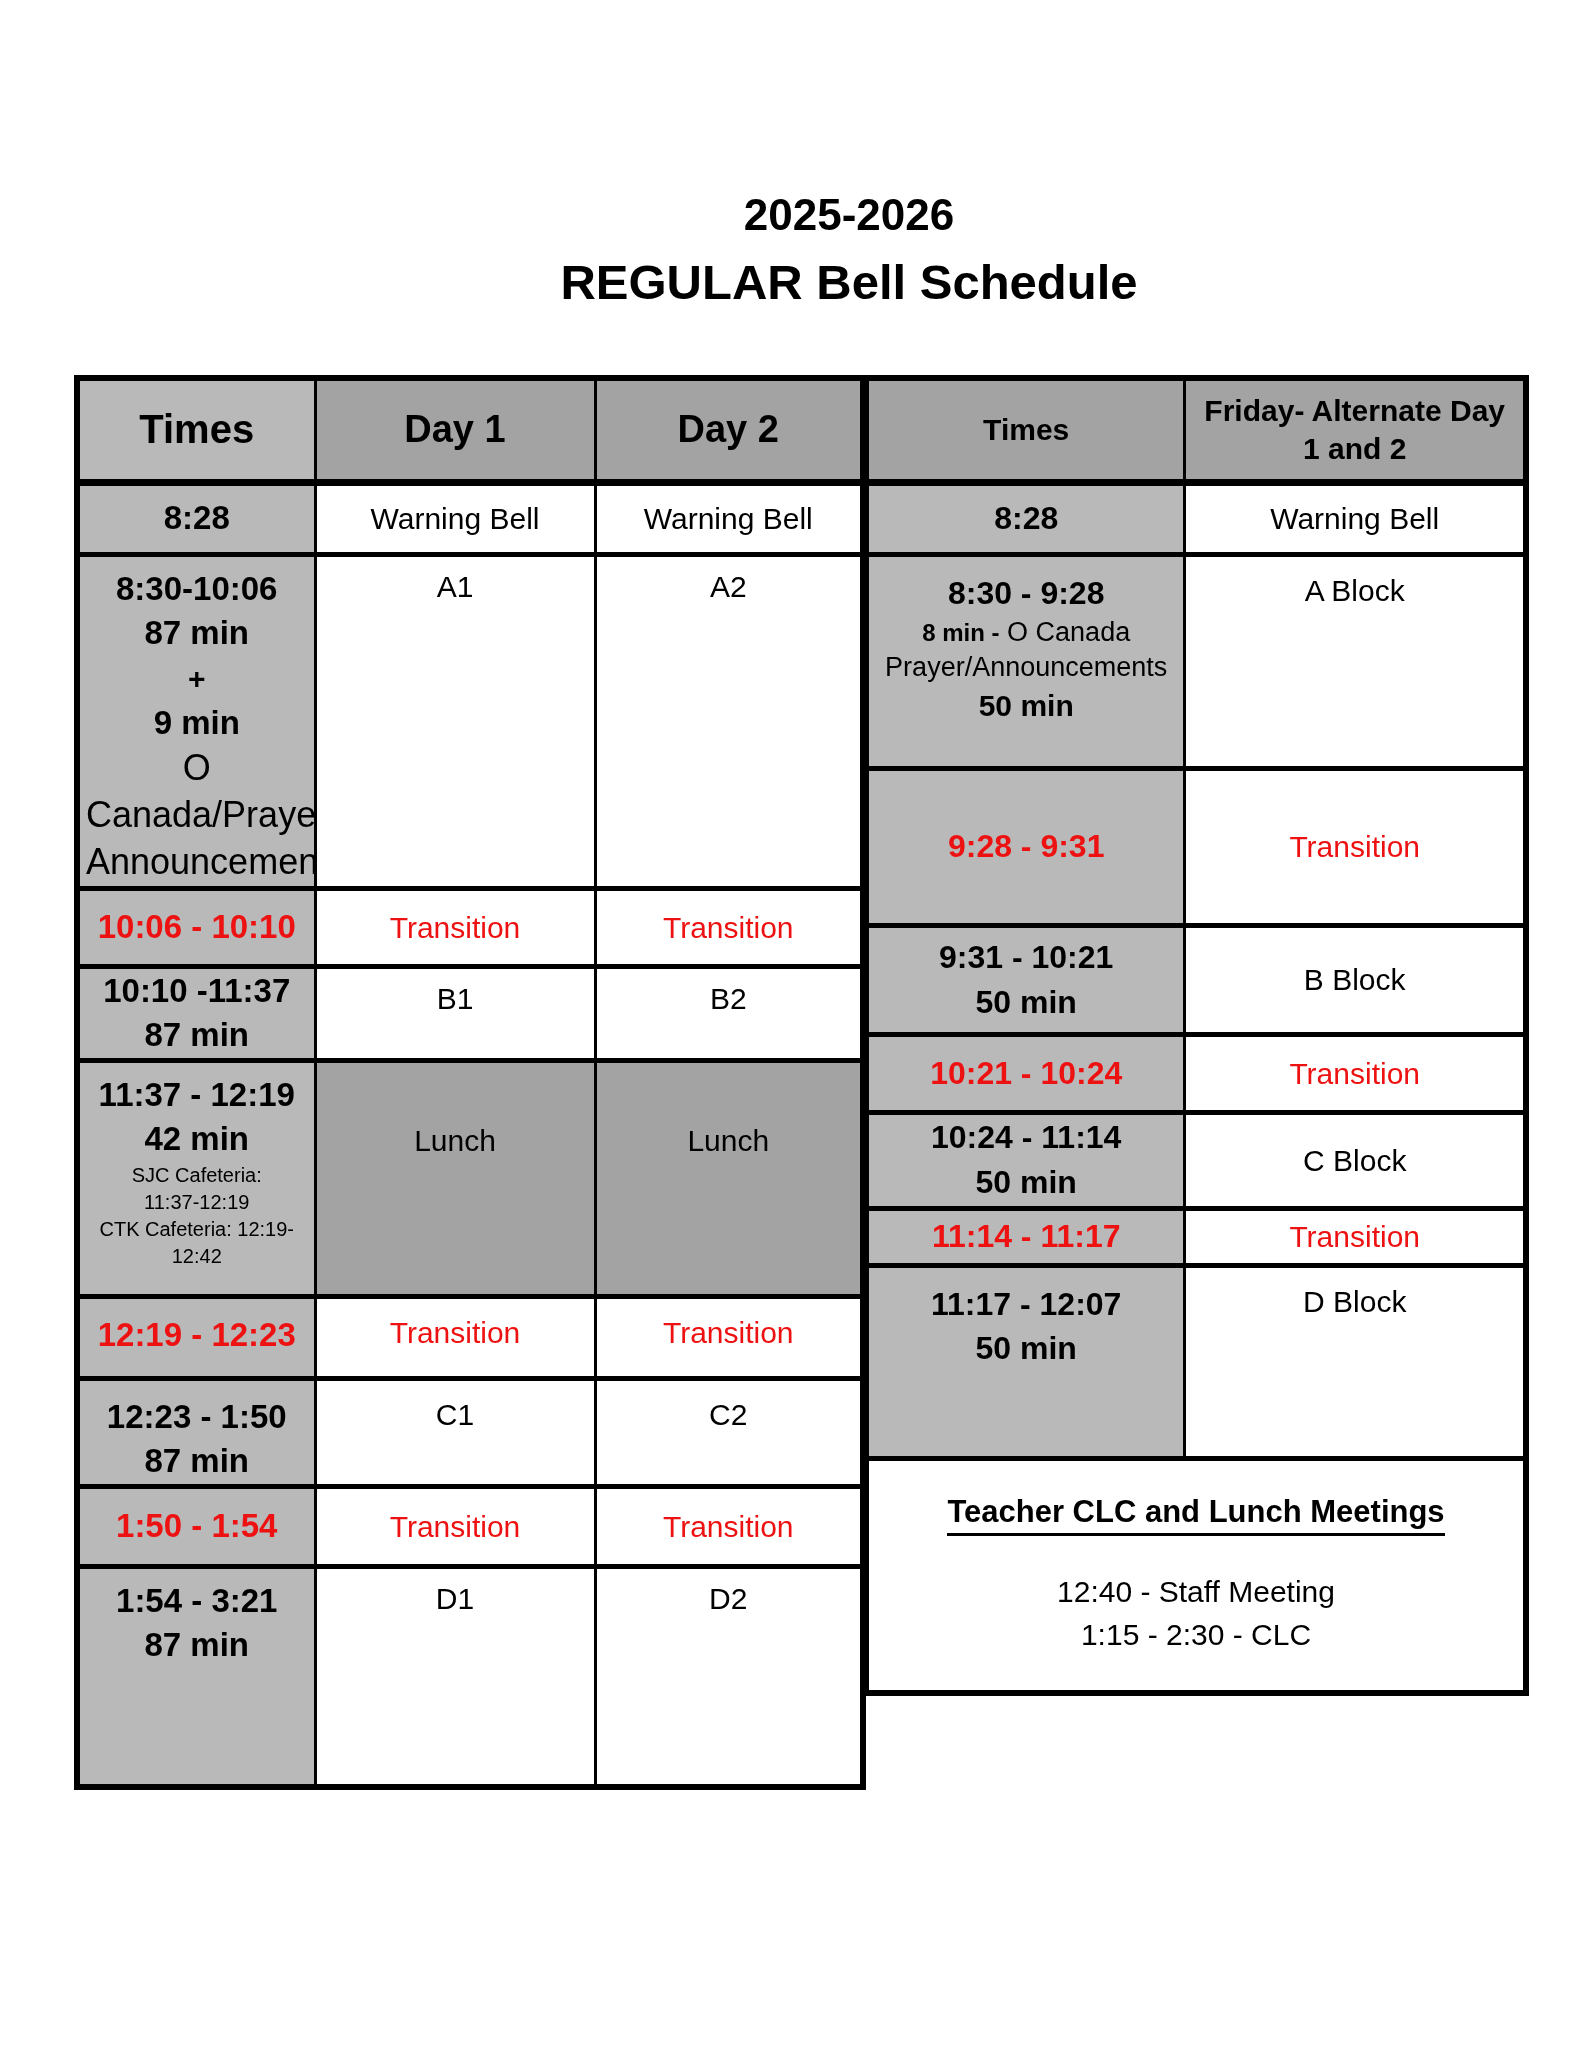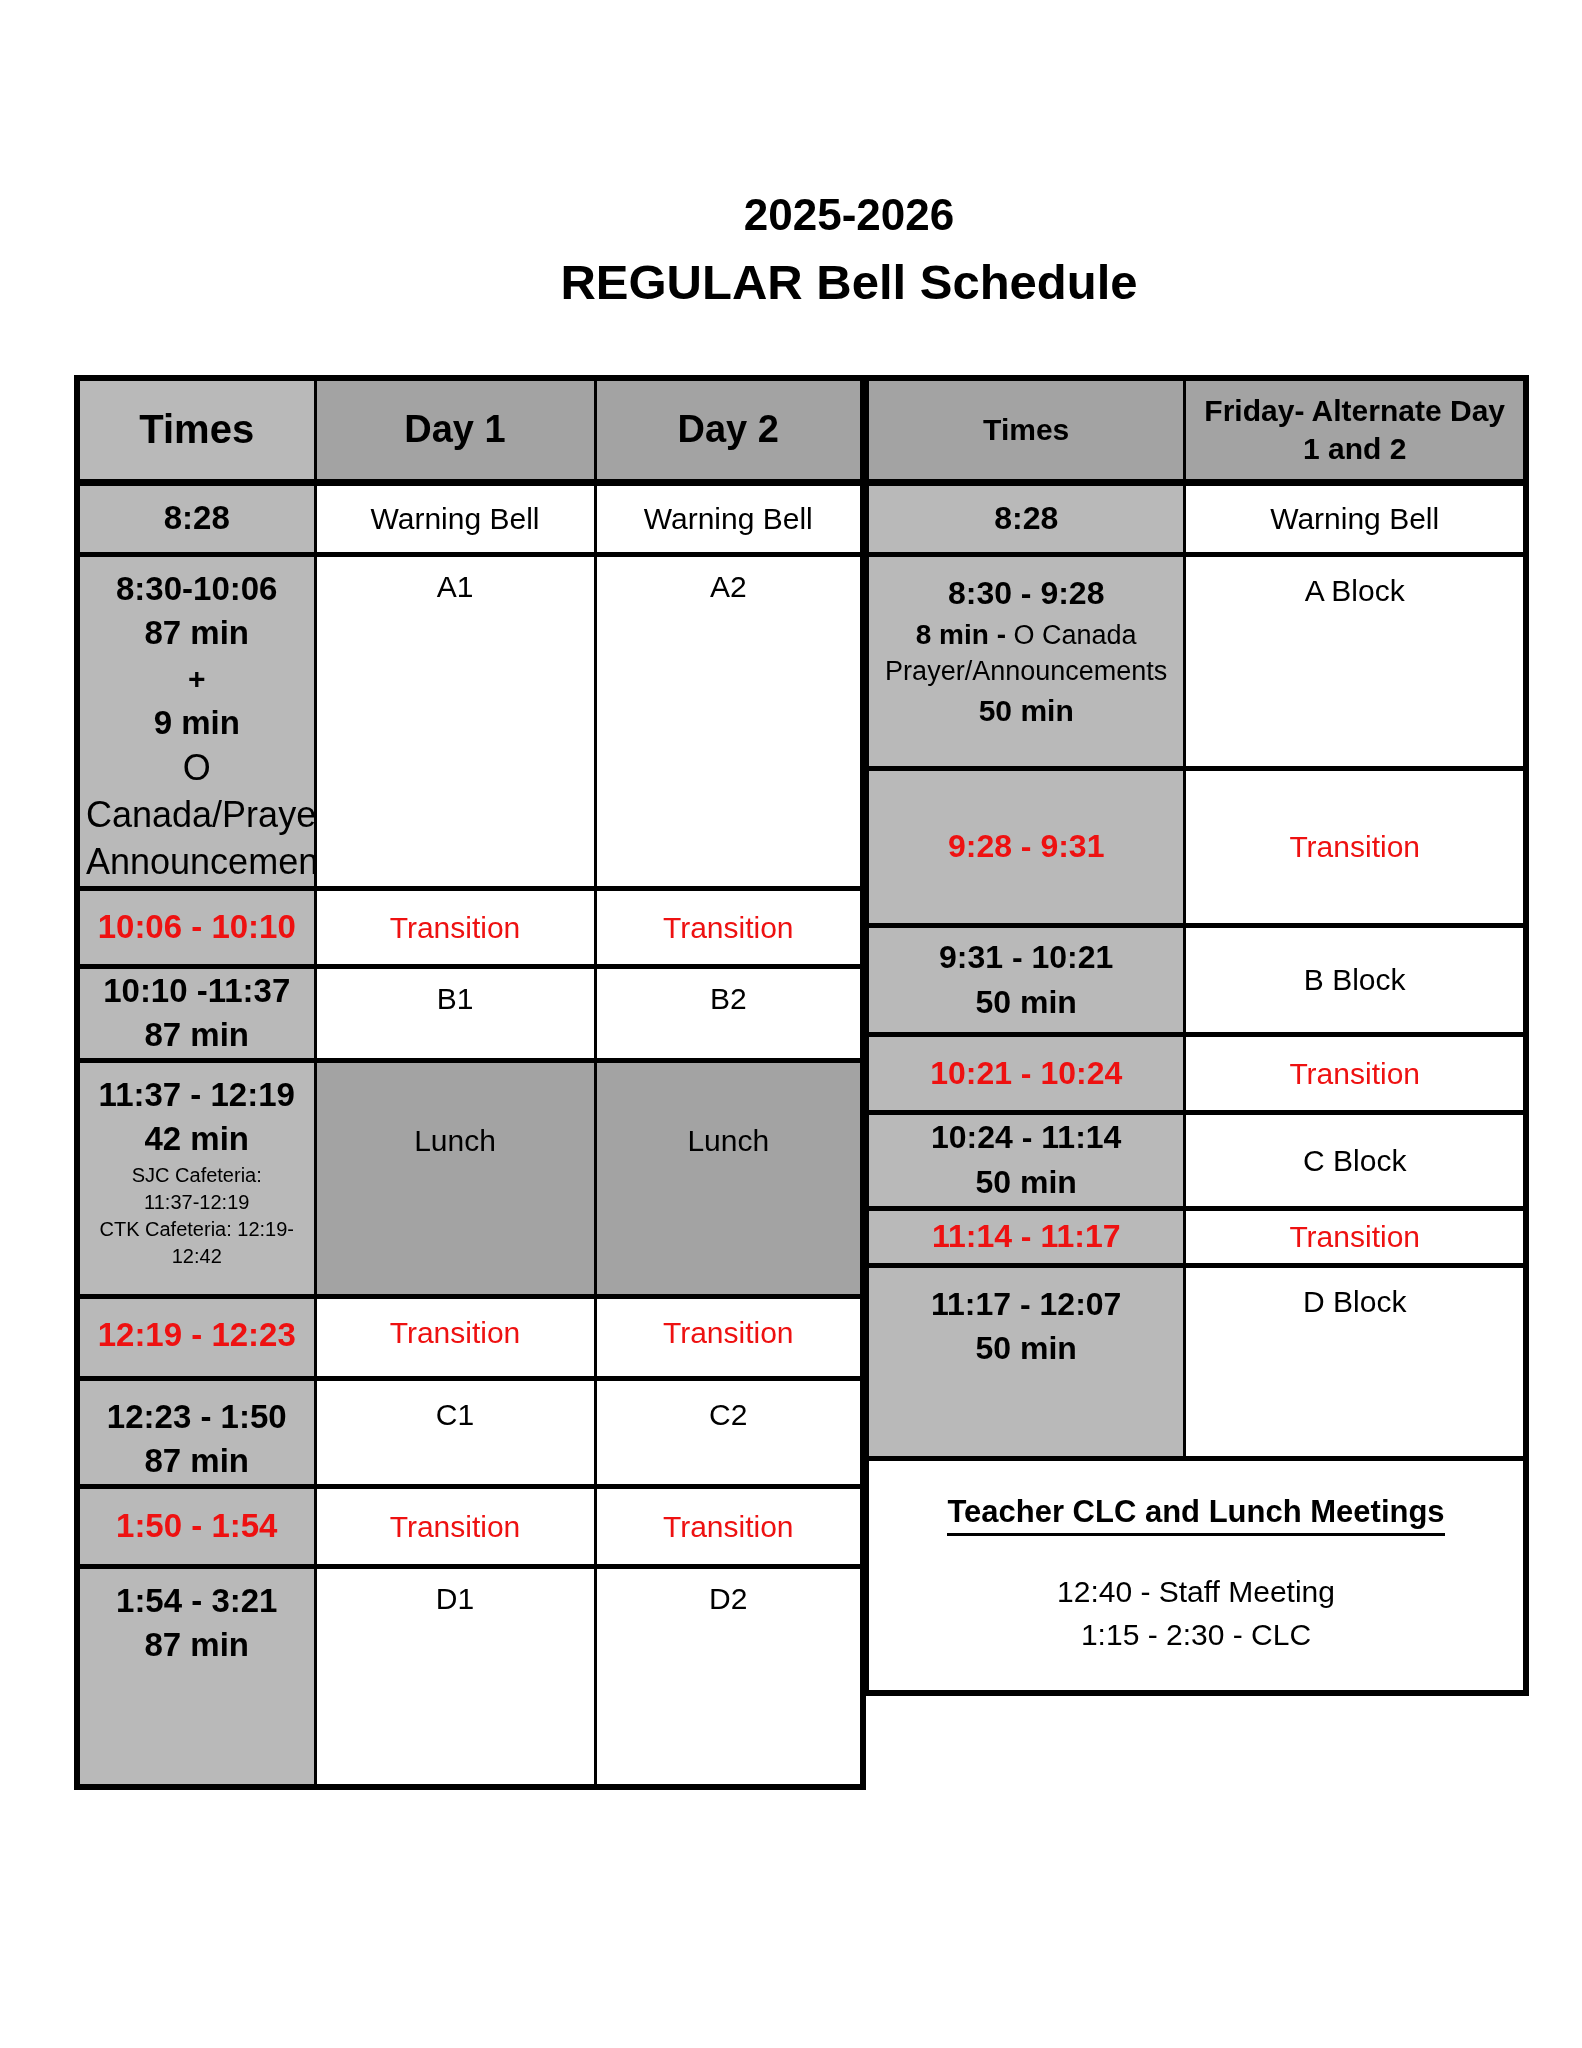--- a/index.html
+++ b/index.html
@@ -143,21 +143,21 @@
       <td class="lgray h-rt">Times</td>
       <td class="lgray h-rt">Friday- Alternate Day 1 and 2</td>
     </tr>
     <tr style="height:72px">
       <td class="gray tm-rt">8:28</td>
       <td class="body-txt">Warning Bell</td>
     </tr>
     <tr style="height:214px">
       <td class="gray vtop-sm">
         <div class="tm-rt">8:30 - 9:28</div>
-        <div class="note-rt"><span class="tm-rt" style="font-size:28px">8 min -</span> <span>O Canada</span></div>
+        <div class="note-rt"><span class="tm-rt" style="font-size:24px">8 min -</span> <span>O Canada</span></div>
         <div class="note-rt">Prayer/Announcements</div>
         <div class="tm-rt" style="font-size:30px">50 min</div>
       </td>
       <td class="vtop-sm body-txt">A Block</td>
     </tr>
     <tr style="height:157px">
       <td class="gray tm-rt red">9:28 - 9:31</td>
       <td class="body-txt red">Transition</td>
     </tr>
     <tr style="height:109px">

